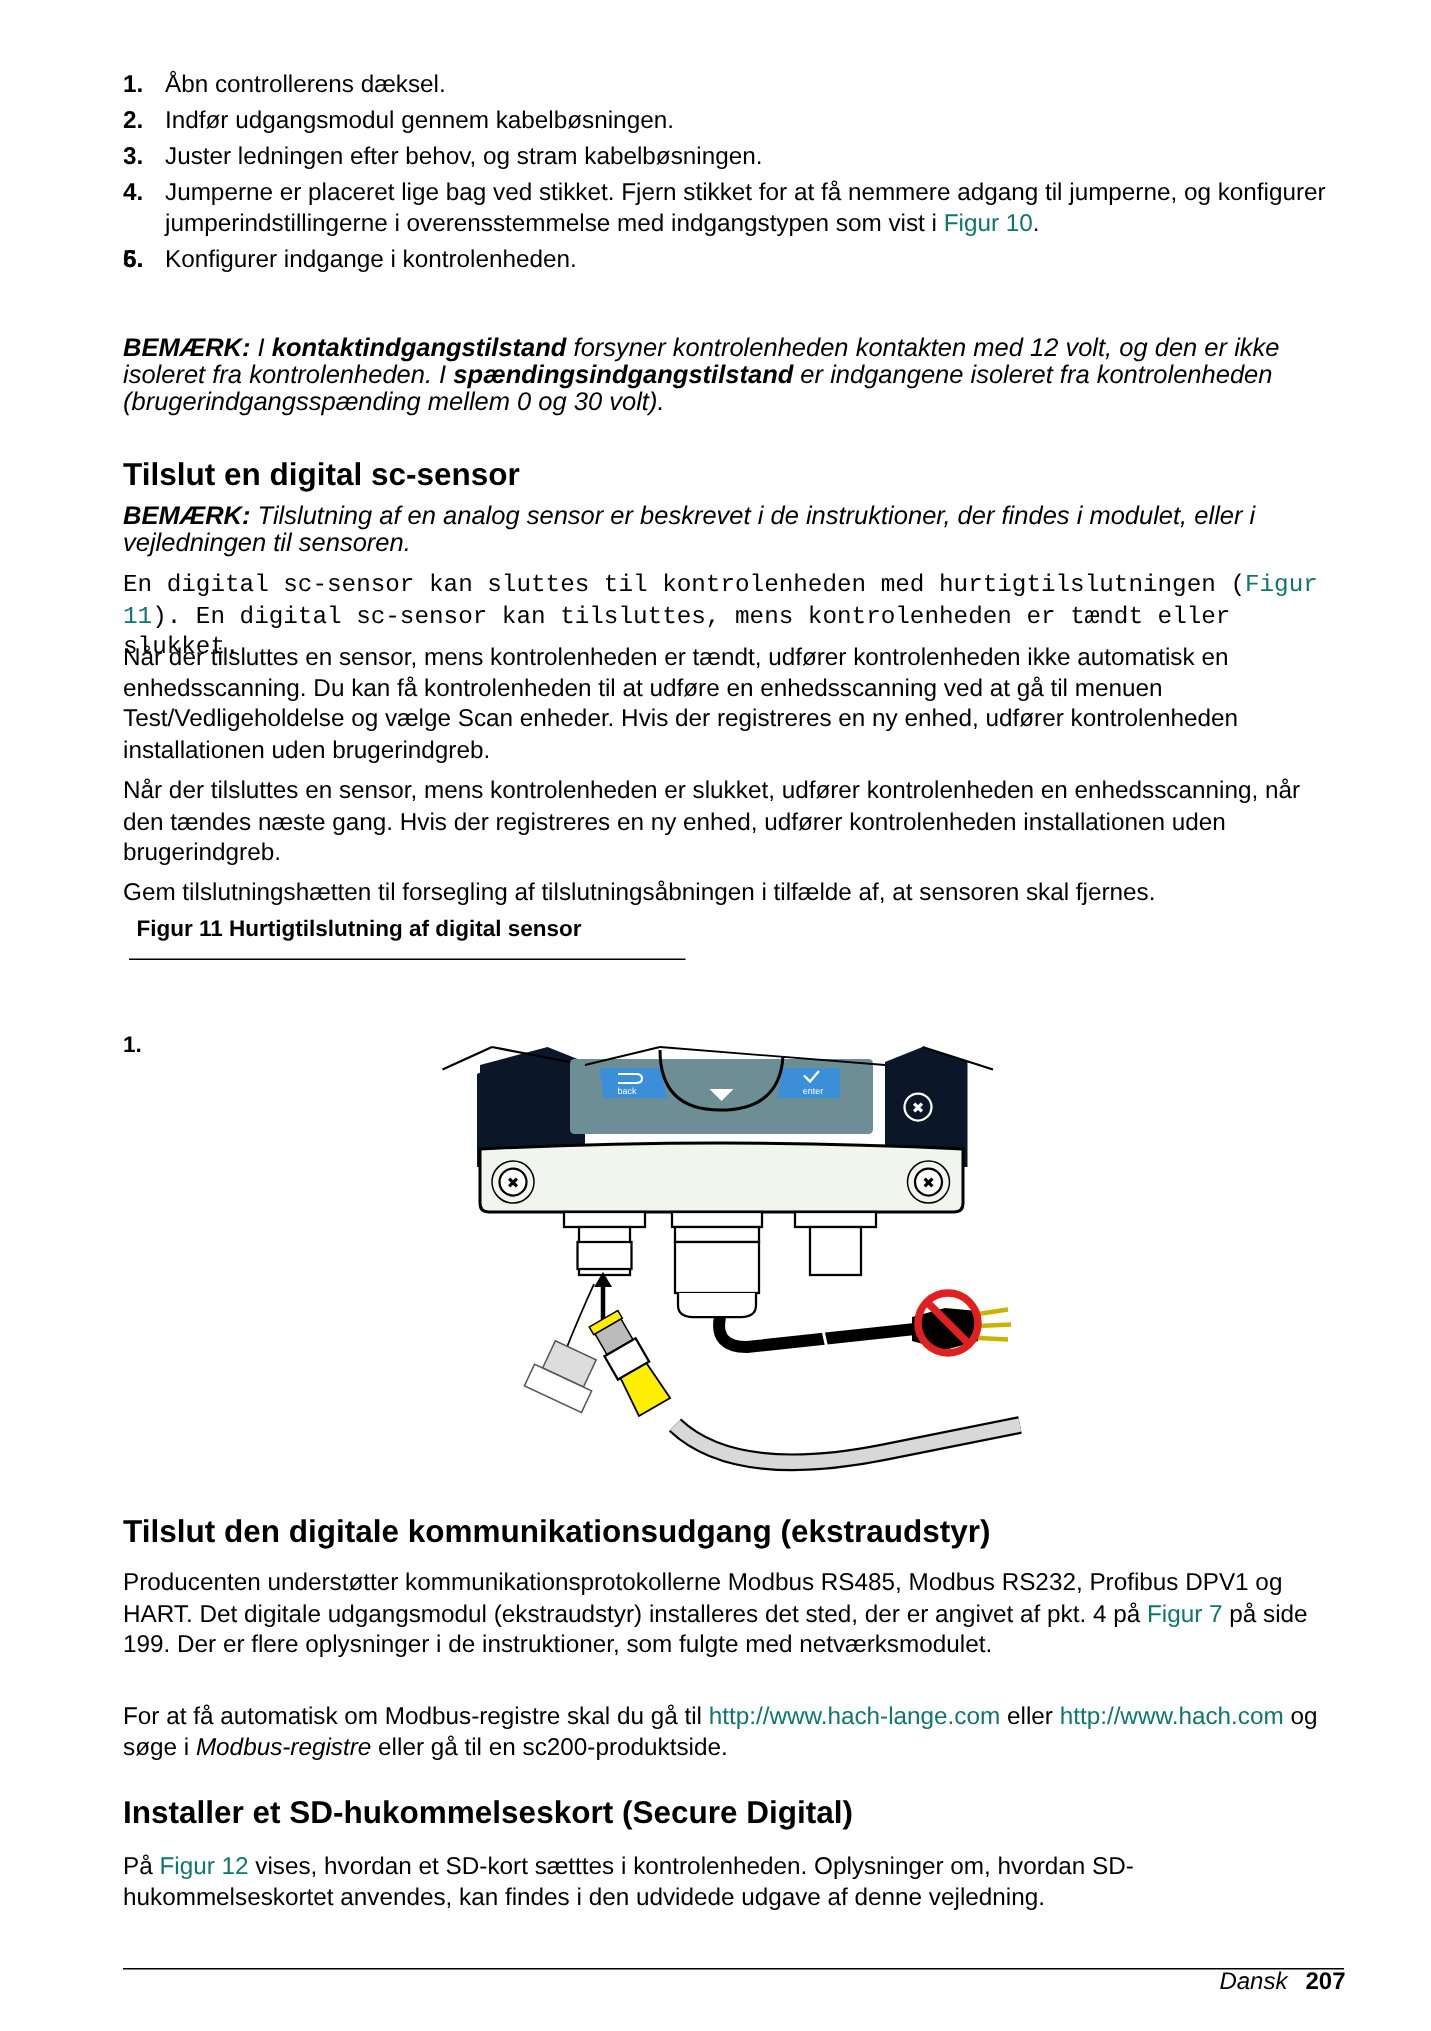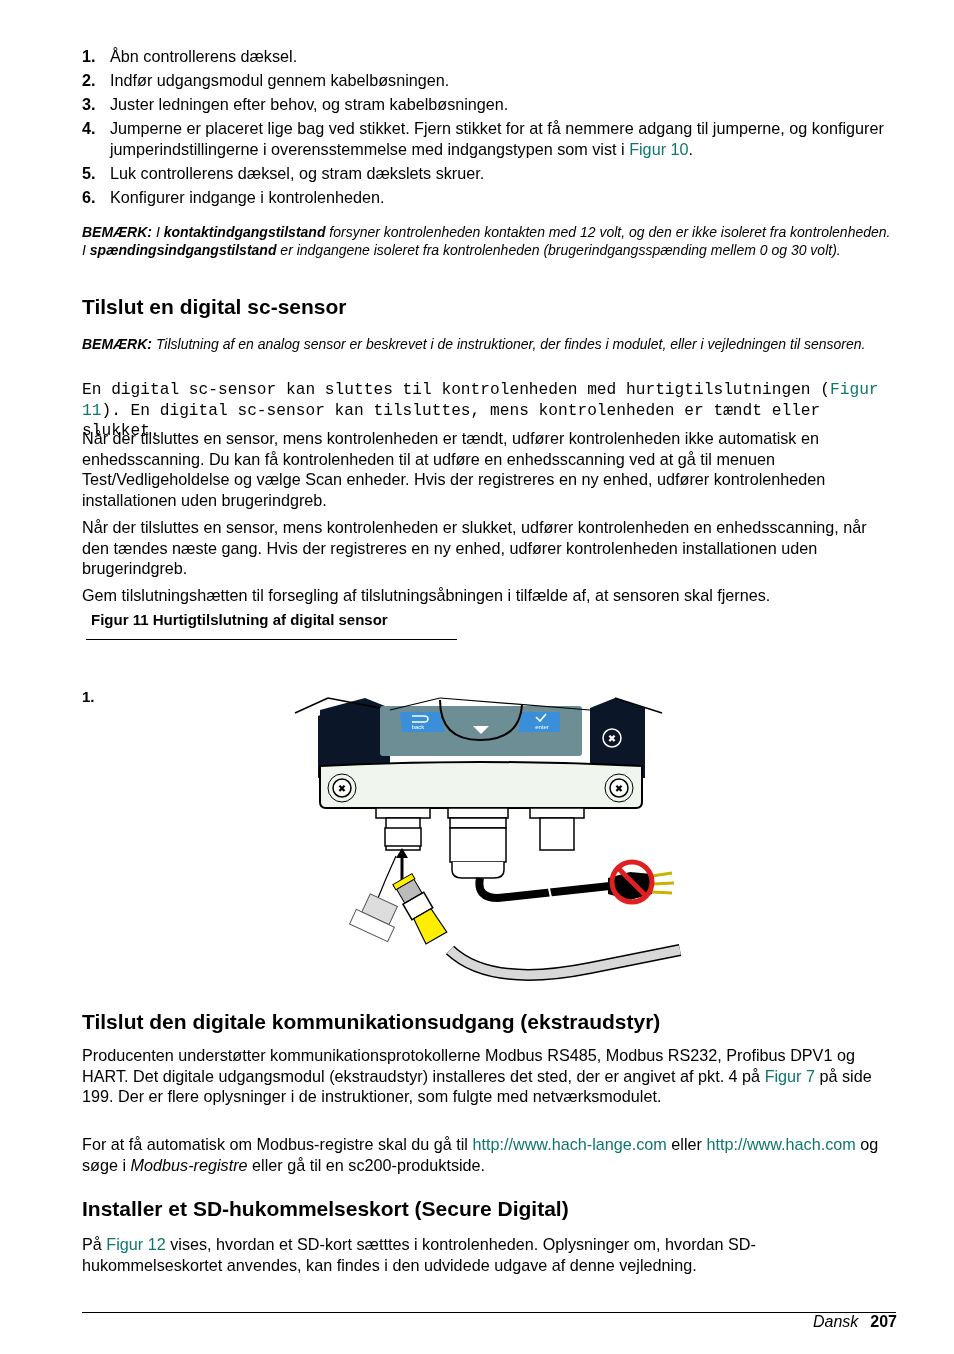--- a/index.html
+++ b/index.html
@@ -1,50 +1,50 @@
 <!DOCTYPE html>
 <html><head>
 <meta charset="utf-8">
 <style>
   html, body { margin: 0; padding: 0; background: #ffffff; }
   body { width: 954px; height: 1354px; position: relative; font-family: "Liberation Sans", sans-serif; color: #000; overflow: hidden; }
   .steps { position: absolute; left: 82px; top: 46px; width: 820px; margin: 0; padding: 0; list-style: none; font-size: 16.2px; line-height: 21px; }
   .steps li { position: relative; padding-left: 28px; margin-bottom: 3px; }
   .steps li .num { position: absolute; left: 0; top: 0; font-weight: bold; }
   a, .link { color: #0f766e; text-decoration: none; }
-  .note { position: absolute; left: 82px; width: 810px; font-size: 14px; line-height: 18px; font-style: italic; }
+  .note { position: absolute; left: 82px; width: 810px; font-size: 17px; line-height: 18px; font-style: italic; }
   .note b { font-weight: bold; }
   h2 { position: absolute; left: 82px; margin: 0; font-size: 21px; font-weight: bold; line-height: 26px; }
   p.body { position: absolute; left: 82px; width: 812px; margin: 0; font-size: 16.2px; line-height: 20.6px; }
   .fig-rule { position: absolute; left: 86px; top: 639px; width: 371px; height: 0; border-top: 1px solid #000; }
   .fig-caption { position: absolute; left: 91px; top: 610px; font-size: 15px; font-weight: bold; line-height: 20px; }
   .fig-num { position: absolute; left: 82px; top: 688px; font-size: 15px; font-weight: bold; }
   .figure { position: absolute; left: 290px; top: 688px; width: 400px; height: 300px; }
   .footer-rule { position: absolute; left: 82px; top: 1312px; width: 814px; border-top: 1px solid #000; }
   .footer { position: absolute; right: 57px; top: 1312px; font-size: 16px; line-height: 20px; }
   .footer .lang { font-style: italic; margin-right: 12px; }
   .footer .page-num { font-weight: bold; }
 </style>
 </head>
 <body>
 
 <ol class="steps">
   <li><span class="num">1.</span><span>Åbn controllerens dæksel.</span></li>
   <li><span class="num">2.</span><span>Indfør udgangsmodul gennem kabelbøsningen.</span></li>
   <li><span class="num">3.</span><span>Juster ledningen efter behov, og stram kabelbøsningen.</span></li>
   <li><span class="num">4.</span><span>Jumperne er placeret lige bag ved stikket. Fjern stikket for at få nemmere adgang til jumperne, og konfigurer jumperindstillingerne i overensstemmelse med indgangstypen som vist i </span><a href="#" class="link">Figur 10</a><span>.</span></li>
-  <li><span class="num">5.</span><span>Luk controllerens dæksel, og stram dækslets skruer.</span></li>
+  <li><span class="num">5.</span></li>
   <li><span class="num">6.</span><span>Konfigurer indgange i kontrolenheden.</span></li>
 </ol>
 
 <div class="note" style="top:223px;">
   <b>BEMÆRK:</b><span> I </span><b>kontaktindgangstilstand</b><span> forsyner kontrolenheden kontakten med 12 volt, og den er ikke isoleret fra kontrolenheden. I </span><b>spændingsindgangstilstand</b><span> er indgangene isoleret fra kontrolenheden (brugerindgangsspænding mellem 0 og 30 volt).</span>
 </div>
 
-<h2 style="top:294px;">Tilslut en digital sc-sensor</h2>
+<h2 style="top:304px;">Tilslut en digital sc-sensor</h2>
 
 <div class="note" style="top:335px;">
   <b>BEMÆRK:</b><span> Tilslutning af en analog sensor er beskrevet i de instruktioner, der findes i modulet, eller i vejledningen til sensoren.</span>
 </div>
 
 <p class="body" style="top:380px;font-family:Liberation Mono, monospace;">
   <span>En digital sc-sensor kan sluttes til kontrolenheden med hurtigtilslutningen (</span><a href="#" class="link">Figur 11</a><span>). En digital sc-sensor kan tilsluttes, mens kontrolenheden er tændt eller slukket.</span>
 </p>
 <p class="body" style="top:428px;">Når der tilsluttes en sensor, mens kontrolenheden er tændt, udfører kontrolenheden ikke automatisk en enhedsscanning. Du kan få kontrolenheden til at udføre en enhedsscanning ved at gå til menuen Test/Vedligeholdelse og vælge Scan enheder. Hvis der registreres en ny enhed, udfører kontrolenheden installationen uden brugerindgreb.</p>
 <p class="body" style="top:517px;">Når der tilsluttes en sensor, mens kontrolenheden er slukket, udfører kontrolenheden en enhedsscanning, når den tændes næste gang. Hvis der registreres en ny enhed, udfører kontrolenheden installationen uden brugerindgreb.</p>

